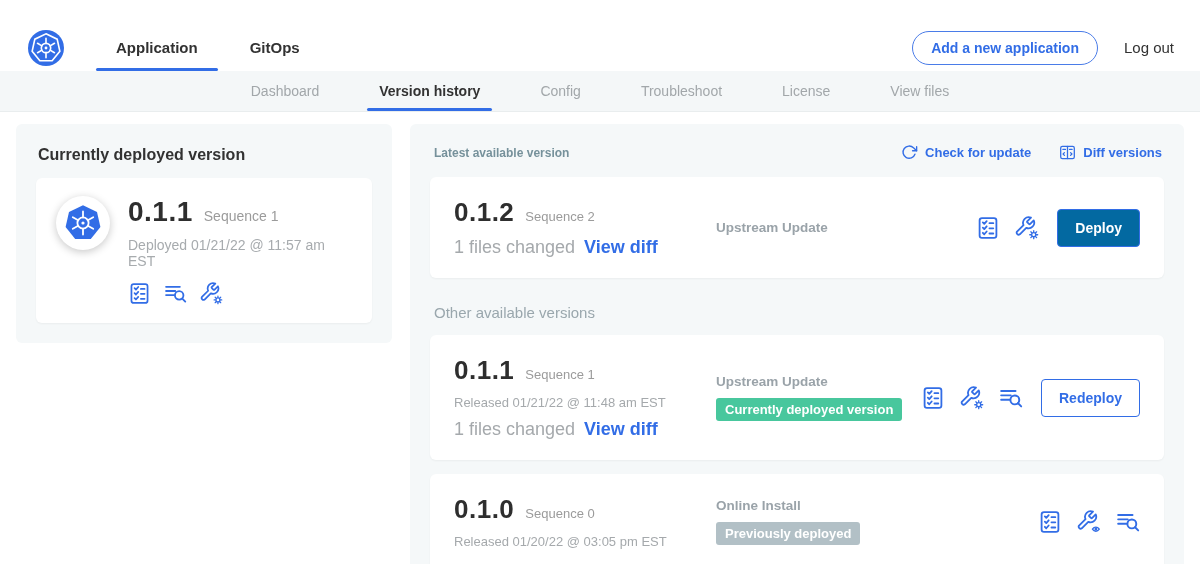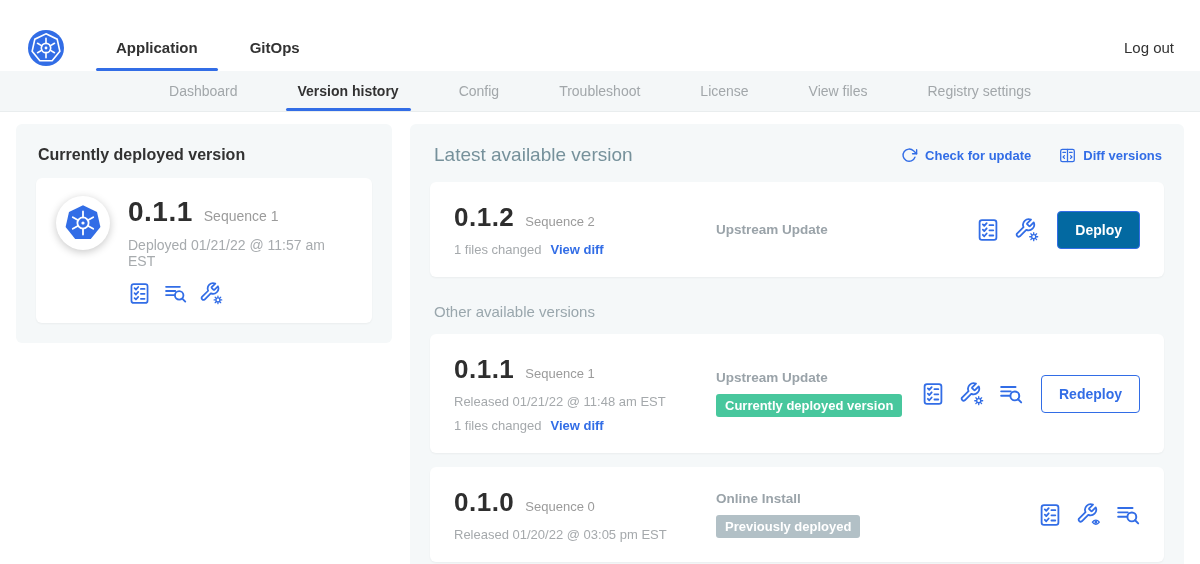--- a/index.html
+++ b/index.html
@@ -68,38 +68,38 @@
   .dp-logo svg { width: 40px; height: 40px; display: block; }
   .version-row { display: flex; align-items: baseline; gap: 11px; }
   .dp-version { font-size: 28px; font-weight: 800; color: #2e2e2e; letter-spacing: .5px; }
   .seq { font-size: 14px; color: #9b9b9b; }
   .dp-deployed { font-size: 14px; color: #a7abae; margin-top: 9px; }
   .dp-icons { display: flex; gap: 13px; margin-top: 13px; }
   .dp-icons .icon svg { width: 23px; height: 23px; display: block; }
   .icon { display: inline-flex; cursor: pointer; }
   
   .vp-header { display: flex; align-items: center; justify-content: space-between; margin: 0 2px 16px 4px; }
-  .vp-title { font-size: 19px; font-weight: 400; color: #76919b; }
+  .vp-title { font-size: 12px; font-weight: 700; color: #76919b; }
   .vp-actions { display: flex; align-items: center; gap: 28px; }
   .action-link { display: flex; align-items: center; gap: 7px; color: #326de6; font-size: 13px; font-weight: 700; cursor: pointer; text-decoration: none; text-align: right; }
   .icon-slot { display: inline-flex; }
   .icon-slot svg { width: 17px; height: 17px; display: block; }
   .other-title { font-size: 15px; font-weight: 500; color: #9aa7ad; margin: 26px 2px 14px 4px; }
   .version-list .version-card { margin-bottom: 14px; }
   .version-list .version-card:last-child { margin-bottom: 0; }
   .version-card {
     background: #fff; border-radius: 6px; padding: 20px 24px;
     display: flex; align-items: center;
     box-shadow: 0 1px 2px rgba(40,40,40,.05);
   }
   .vc-left { width: 262px; flex: none; }
   .vc-version { font-size: 26px; font-weight: 800; color: #2e2e2e; letter-spacing: .5px; }
   .vc-seq { font-size: 13px; color: #9b9b9b; }
   .vc-released { font-size: 13px; color: #a5a9ac; margin-top: 9px; }
-  .vc-files { font-size: 13px; color: #a5a9ac; margin-top: 9px; display: flex; align-items: center; gap: 9px; }
+  .vc-files { font-size: 18px; color: #a5a9ac; margin-top: 9px; display: flex; align-items: center; gap: 9px; }
   .view-diff { color: #326de6; font-weight: 700; cursor: pointer; text-decoration: none; }
   .vc-mid { flex: 1; display: flex; flex-direction: column; align-items: flex-start; gap: 9px; }
   .vc-source { font-size: 13.5px; font-weight: 700; color: #9aa3a9; }
   .vc-badge {
     font-size: 13px; font-weight: 700; color: #fff;
     padding: 5px 9px; border-radius: 3px; line-height: 1;
   }
   .vc-right { display: flex; align-items: center; gap: 15px; flex: none; }
   .vc-icons { display: flex; align-items: center; gap: 15px; }
   .vc-icons .icon svg { width: 24px; height: 24px; display: block; }
@@ -131,20 +131,21 @@
         <div class="app-tab active">
           <span>Application</span>
         </div>
 
         <div class="app-tab">
           <span>GitOps</span>
         </div>
       </nav>
   </div>
   <div class="nav-right">
+    <button class="pill-btn">Add a new application</button>
     <span class="logout">Log out</span>
   </div>
 </header>
 
 <nav class="sub-nav">
 
     <div class="sub-tab">
       <span>Dashboard</span>
     </div>
 
@@ -161,23 +162,20 @@
     </div>
 
     <div class="sub-tab">
       <span>License</span>
     </div>
 
     <div class="sub-tab">
       <span>View files</span>
     </div>
 
-    <div class="sub-tab">
-      <span>Registry settings</span>
-    </div>
   </nav>
 
 <main class="main">
 
   <section class="panel deployed-panel">
     <h2 class="dp-title">Currently deployed version</h2>
     <div class="dp-card">
       <div class="dp-logo">
         <svg viewBox="0 0 20 20">
           <polygon points="10,1.1 17,4.5 18.7,12 13.9,18 6.1,18 1.3,12 3,4.5" fill="#326de6"></polygon>

